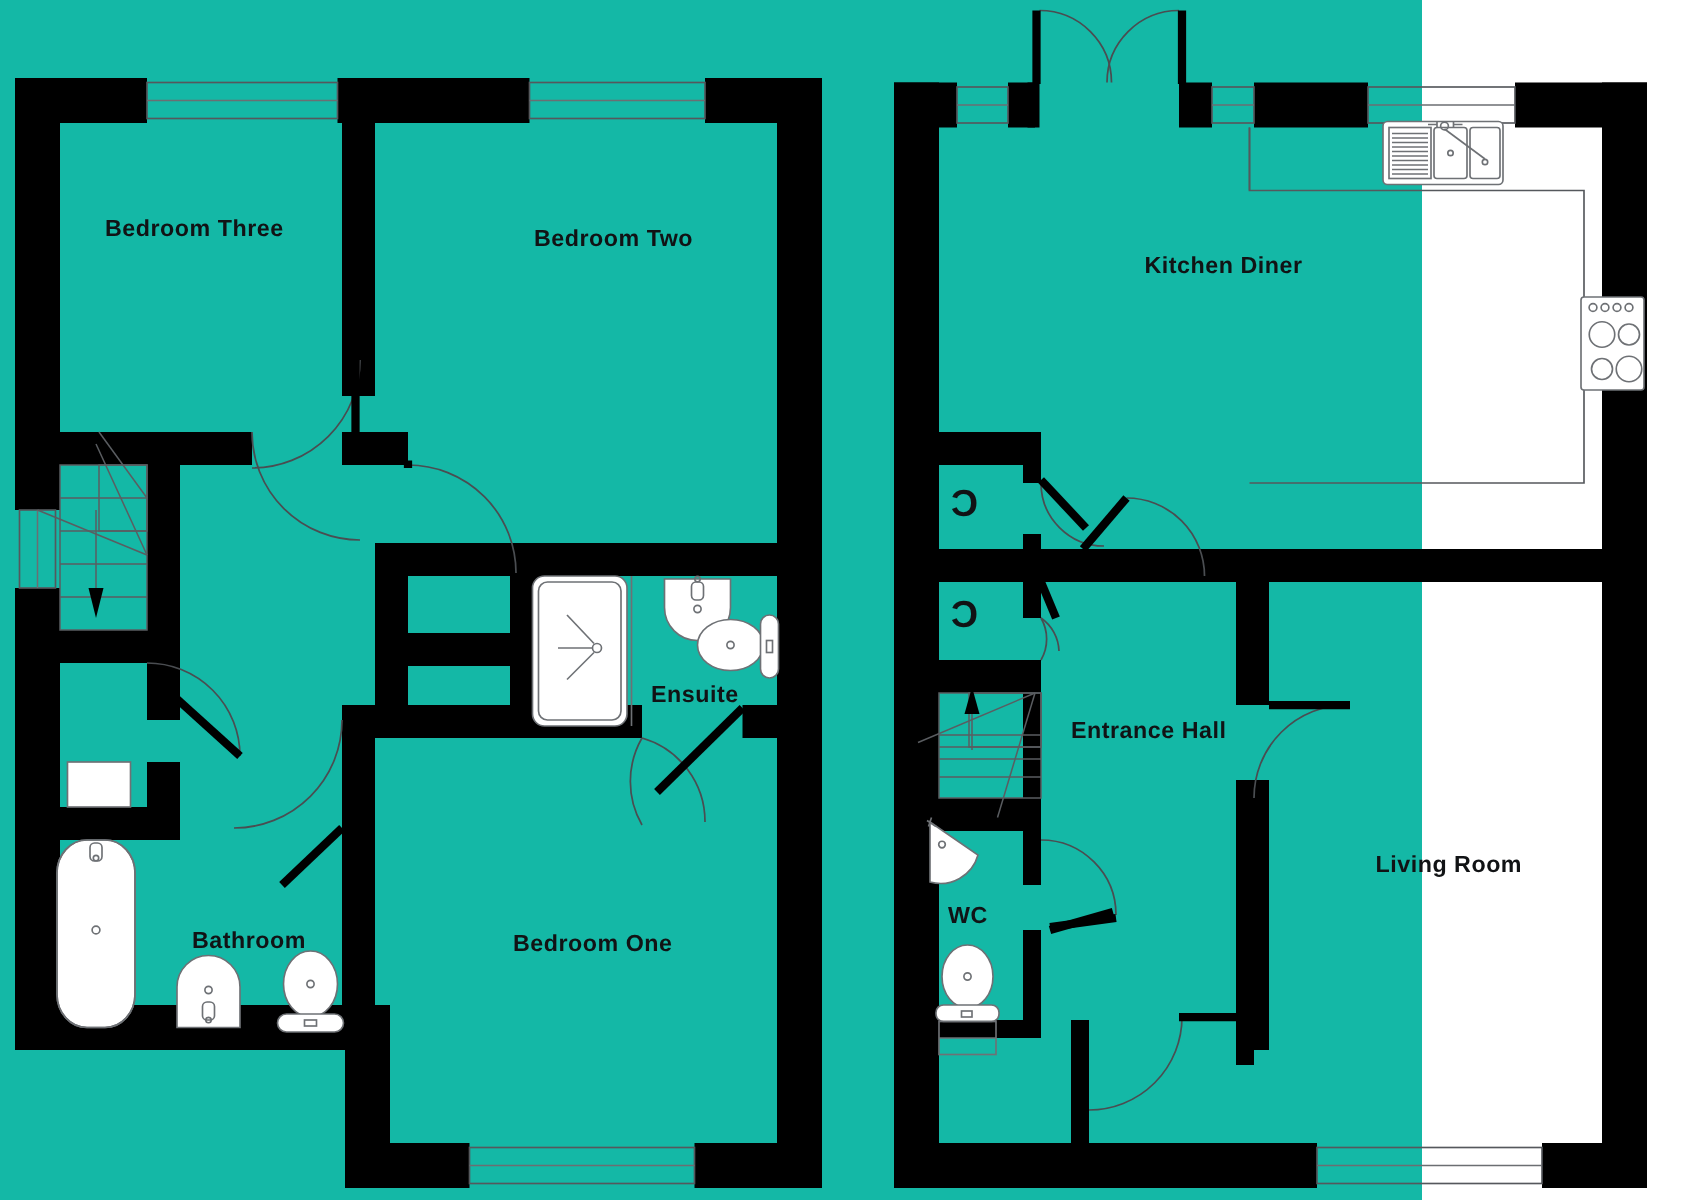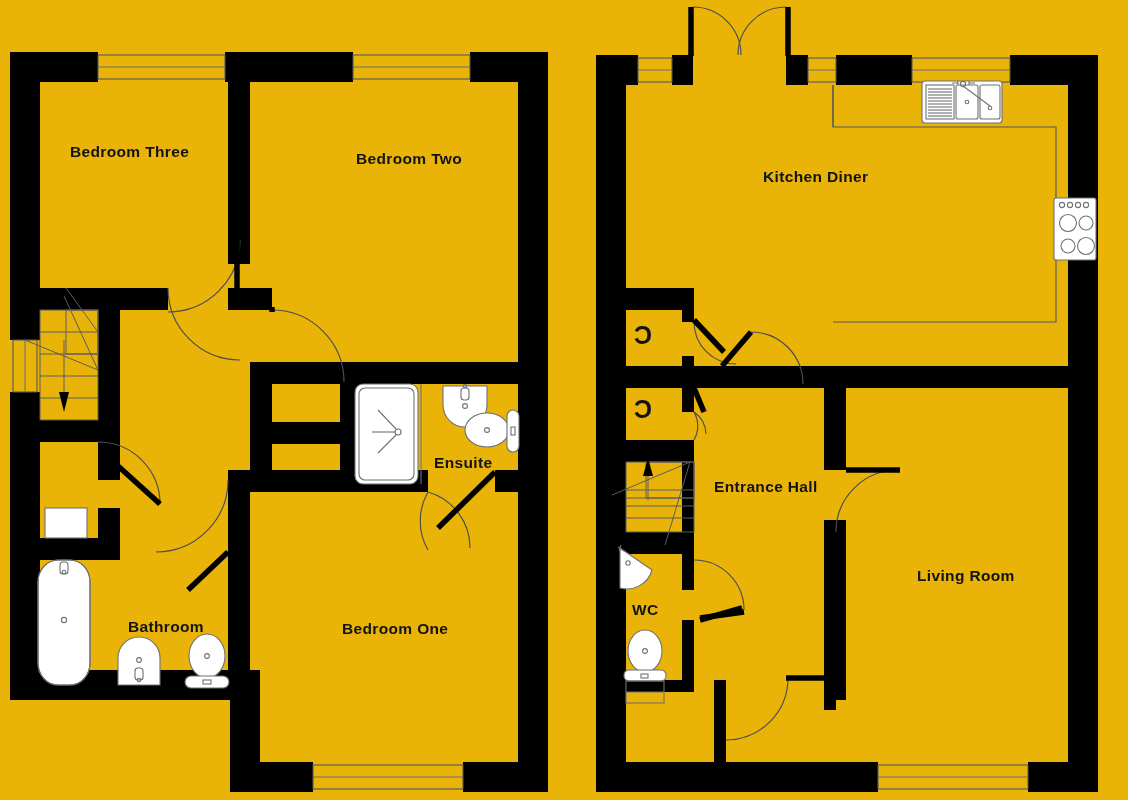--- a/index.html
+++ b/index.html
@@ -8,23 +8,23 @@
     background: #ffffff;
   }
   body {
     width: 1128px;
     height: 800px;
     font-family: "Liberation Sans", sans-serif;
     overflow: hidden;
   }
   #plan-root {
     position: relative;
-    width: 1128px;
+    width: 948px;
     height: 800px;
-    background: #eab308;
+    background: #14b8a6;
   }
   svg.floorplan {
     position: absolute;
     left: 0;
     top: 0;
     width: 1128px;
     height: 800px;
     display: block;
   }
   .wall      { fill: #000000; }

